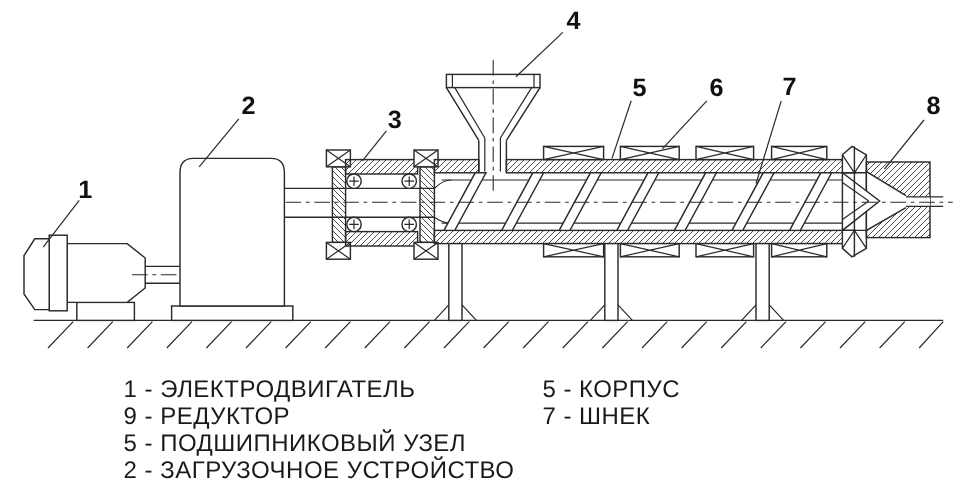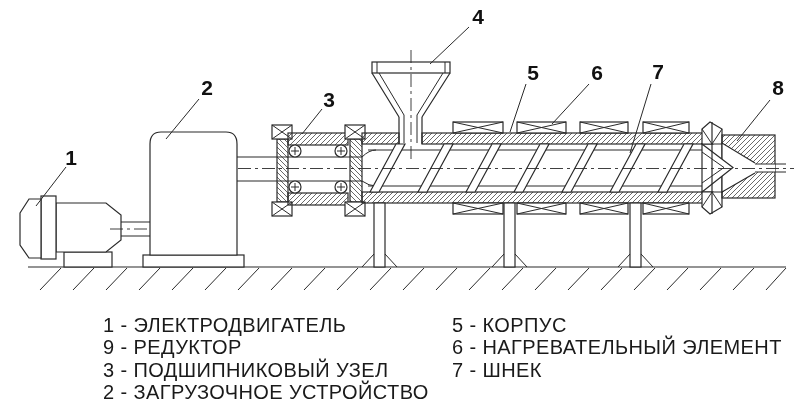--- a/index.html
+++ b/index.html
@@ -200,22 +200,21 @@
     </g>
     <g>
       <path class="thin" d="M770,100 L737,141"></path>
       <text class="num" x="778" y="95">8</text>
     </g>
   </svg>
 
   <div class="legend-col" id="legend-left">
     <div>1 - ЭЛЕКТРОДВИГАТЕЛЬ</div>
     <div>9 - РЕДУКТОР</div>
-    <div>3 - ПОДШИПНИКОВЫЙ УЗЕЛ</div>
+    <div>5 - ПОДШИПНИКОВЫЙ УЗЕЛ</div>
     <div>2 - ЗАГРУЗОЧНОЕ УСТРОЙСТВО</div>
   </div>
   <div class="legend-col" id="legend-right">
     <div>5 - КОРПУС</div>
-    <div>6 - НАГРЕВАТЕЛЬНЫЙ ЭЛЕМЕНТ</div>
     <div>7 - ШНЕК</div>
   </div>
 
 </div>
 
 </body></html>

